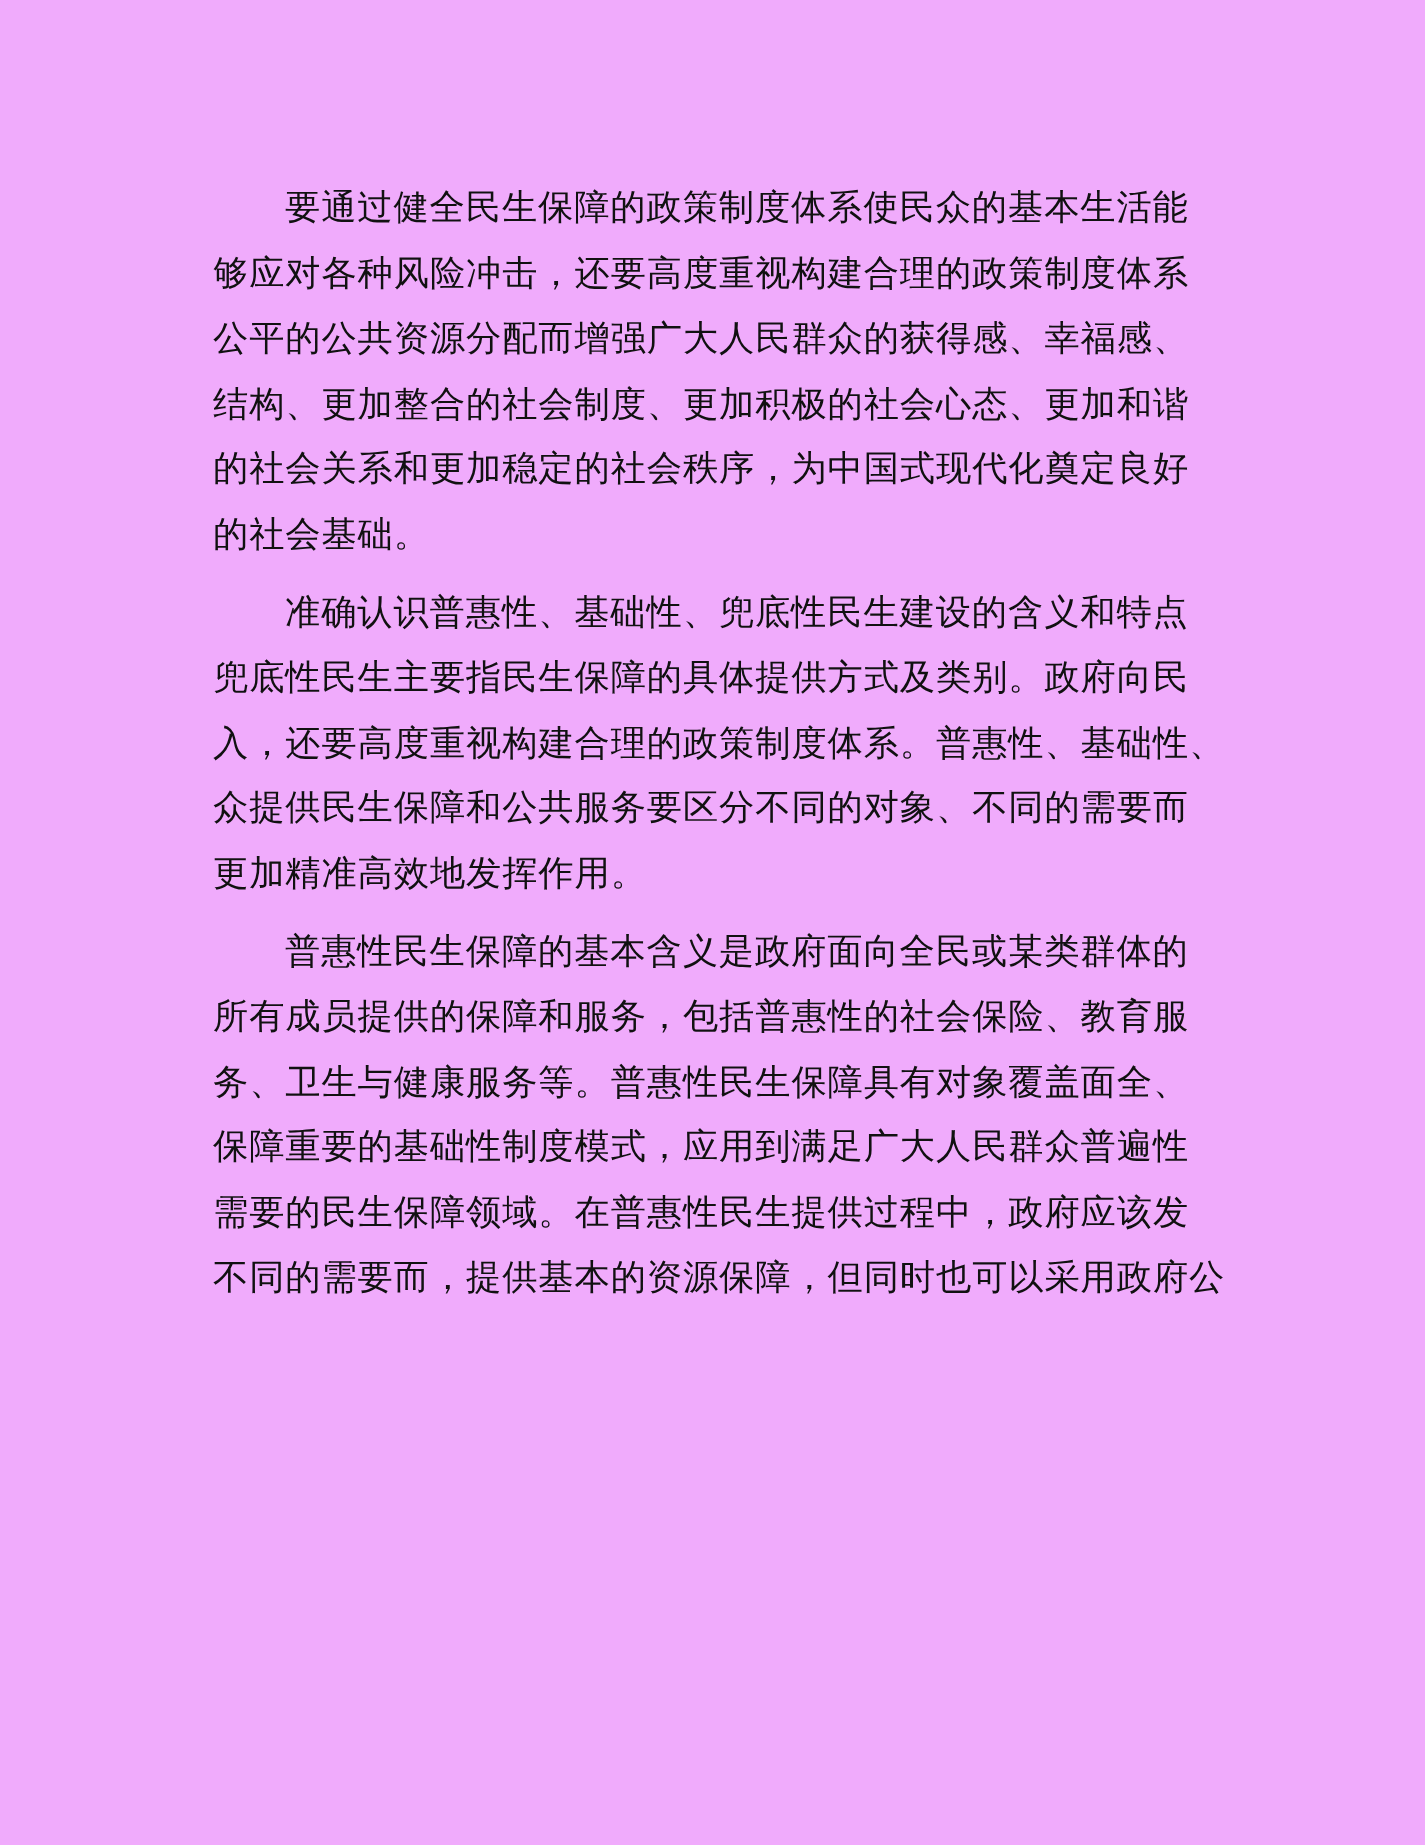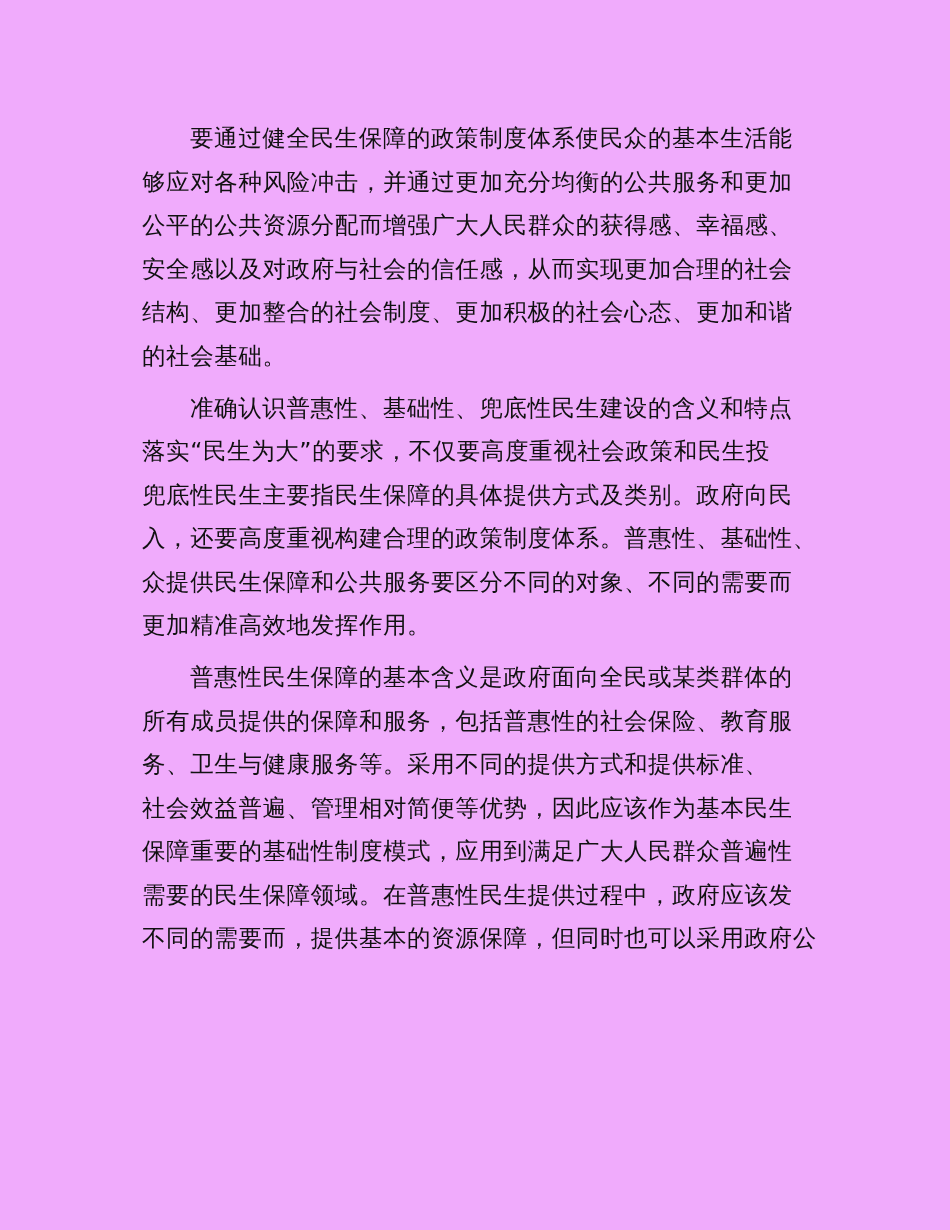--- a/index.html
+++ b/index.html
@@ -20,40 +20,38 @@
   .line.indent { padding-left: 48px; }
 </style>
 </head>
 <body>
 
 <div class="page">
   <div class="content">
 
     <div class="para">
       <span class="line indent">要通过健全民生保障的政策制度体系使民众的基本生活能</span>
-      <span class="line">够应对各种风险冲击，并通过更加充分均衡的公共服务和更加</span>
+      <span class="line">够应对各种风险冲击，还要高度重视构建合理的政策制度体系</span>
       <span class="line">公平的公共资源分配而增强广大人民群众的获得感、幸福感、</span>
-      <span class="line">安全感以及对政府与社会的信任感，从而实现更加合理的社会</span>
       <span class="line">结构、更加整合的社会制度、更加积极的社会心态、更加和谐</span>
+      <span class="line">的社会关系和更加稳定的社会秩序，为中国式现代化奠定良好</span>
       <span class="line">的社会基础。</span>
     </div>
 
     <div class="para">
       <span class="line indent">准确认识普惠性、基础性、兜底性民生建设的含义和特点</span>
-      <span class="line">落实“民生为大”的要求，不仅要高度重视社会政策和民生投</span>
       <span class="line">兜底性民生主要指民生保障的具体提供方式及类别。政府向民</span>
       <span class="line">入，还要高度重视构建合理的政策制度体系。普惠性、基础性、</span>
       <span class="line">众提供民生保障和公共服务要区分不同的对象、不同的需要而</span>
       <span class="line">更加精准高效地发挥作用。</span>
     </div>
 
     <div class="para">
       <span class="line indent">普惠性民生保障的基本含义是政府面向全民或某类群体的</span>
       <span class="line">所有成员提供的保障和服务，包括普惠性的社会保险、教育服</span>
-      <span class="line">务、卫生与健康服务等。采用不同的提供方式和提供标准、</span>
-      <span class="line">社会效益普遍、管理相对简便等优势，因此应该作为基本民生</span>
+      <span class="line">务、卫生与健康服务等。普惠性民生保障具有对象覆盖面全、</span>
       <span class="line">保障重要的基础性制度模式，应用到满足广大人民群众普遍性</span>
       <span class="line">需要的民生保障领域。在普惠性民生提供过程中，政府应该发</span>
       <span class="line">不同的需要而，提供基本的资源保障，但同时也可以采用政府公</span>
     </div>
 
   </div>
 </div>
 
 </body></html>

